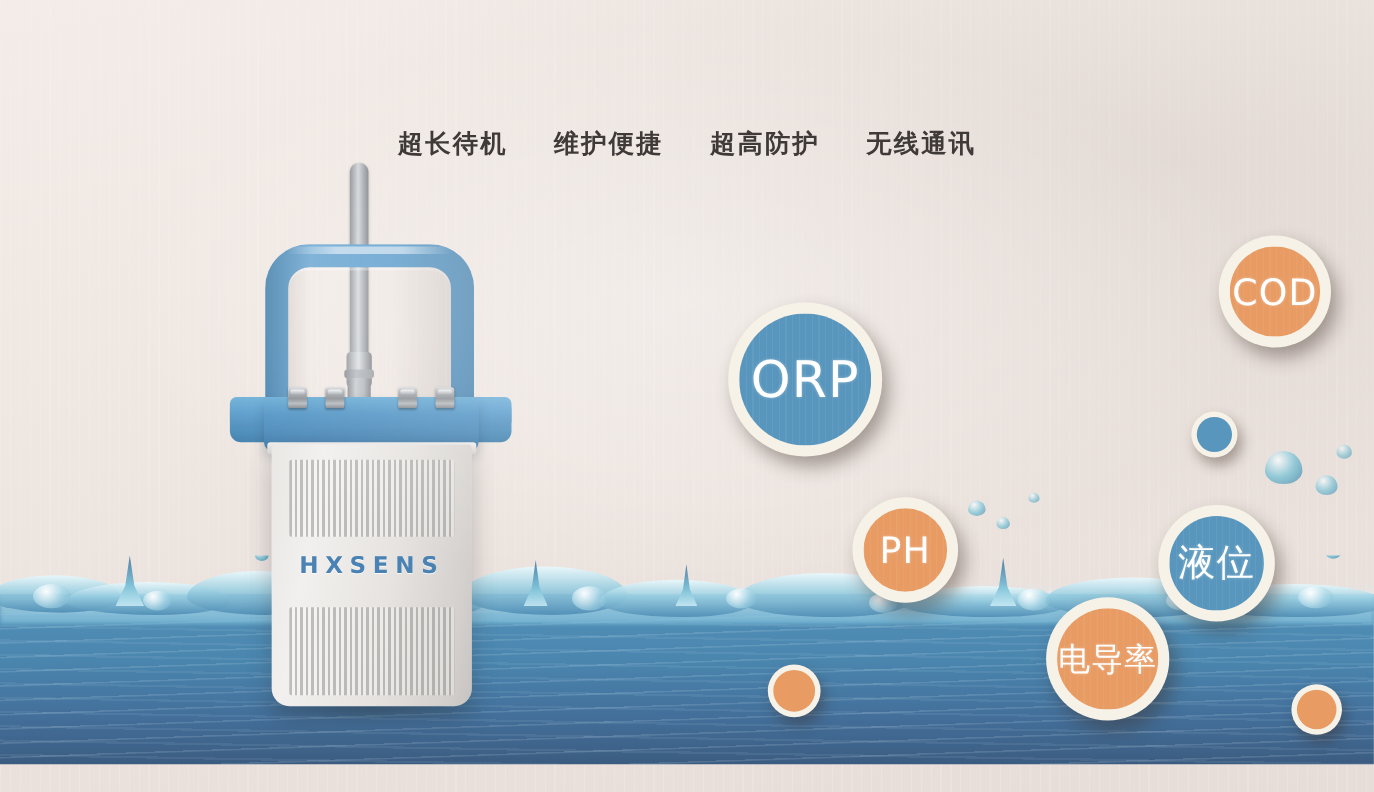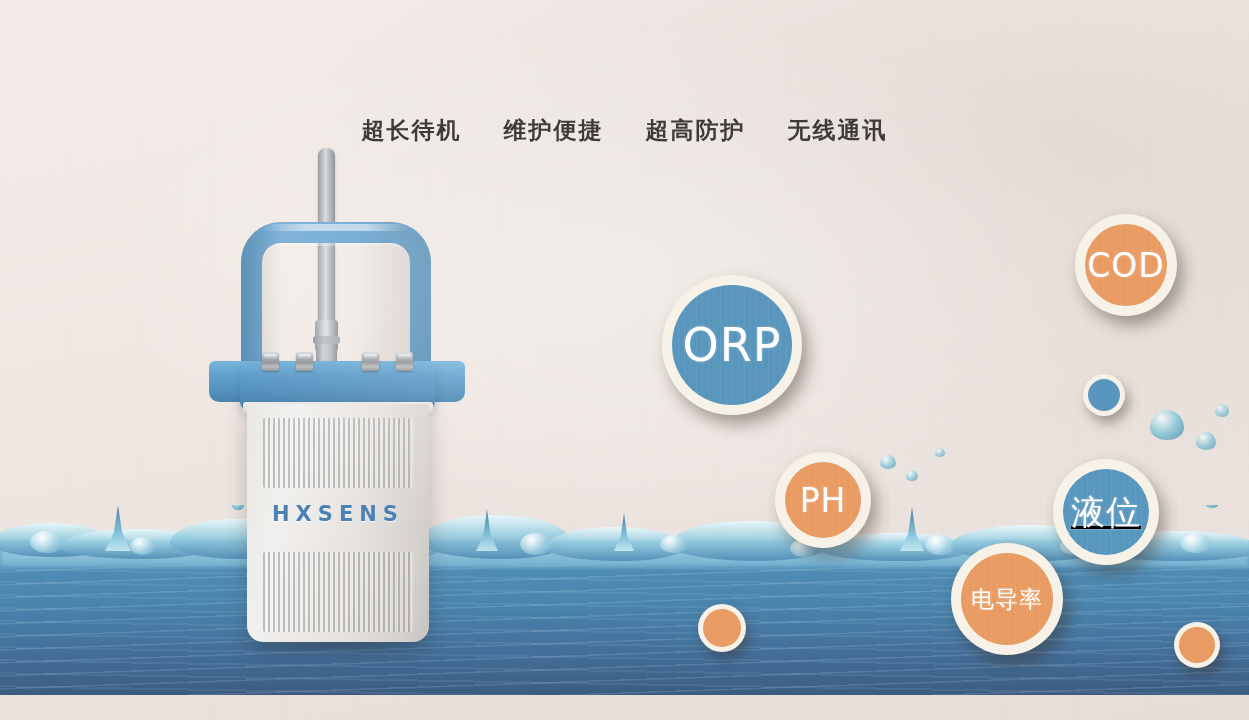--- a/index.html
+++ b/index.html
@@ -432,41 +432,41 @@
   </div>
 
   <div class="bubble" style="left:662px; top:275px; width:140px; height:140px;">
     <div class="disc blue">
       <span class="label" style="font-size:46px;text-align:right;">ORP</span>
     </div>
   </div>
 
 
 
-  <div class="bubble" style="left:1075px; top:214px; width:102px; height:102px;">
+  <div class="bubble" style="left:1108px; top:214px; width:102px; height:102px;">
     <div class="disc orange">
       <span class="label" style="font-size:33px;">COD</span>
     </div>
   </div>
 
   <div class="bubble" style="left:775px; top:452px; width:96px; height:96px;text-align:right;">
     <div class="disc orange">
       <span class="label" style="font-size:33px;">PH</span>
     </div>
   </div>
 
-  <div class="bubble" style="left:1053px; top:459px; width:106px; height:106px;text-decoration:underline;">
+  <div class="bubble" style="left:1053px; top:459px; width:106px; height:106px;">
     <div class="disc blue">
       <span class="label" style="font-size:34px;">液位</span>
     </div>
   </div>
 
   <div class="bubble" style="left:951px; top:543px; width:112px; height:112px;">
     <div class="disc orange">
-      <span class="label" style="font-size:23px;">电导率</span>
+      <span class="label" style="font-size:29px;">电导率</span>
     </div>
   </div>
 
   <div class="dot blue" style="left:1083px; top:374px; width:42px; height:42px;">
       <i></i>
     </div>
   <div class="dot orange" style="left:698px;  top:604px; width:48px; height:48px;">
       <i></i>
     </div>
   <div class="dot orange" style="left:1174px; top:622px; width:46px; height:46px;">

